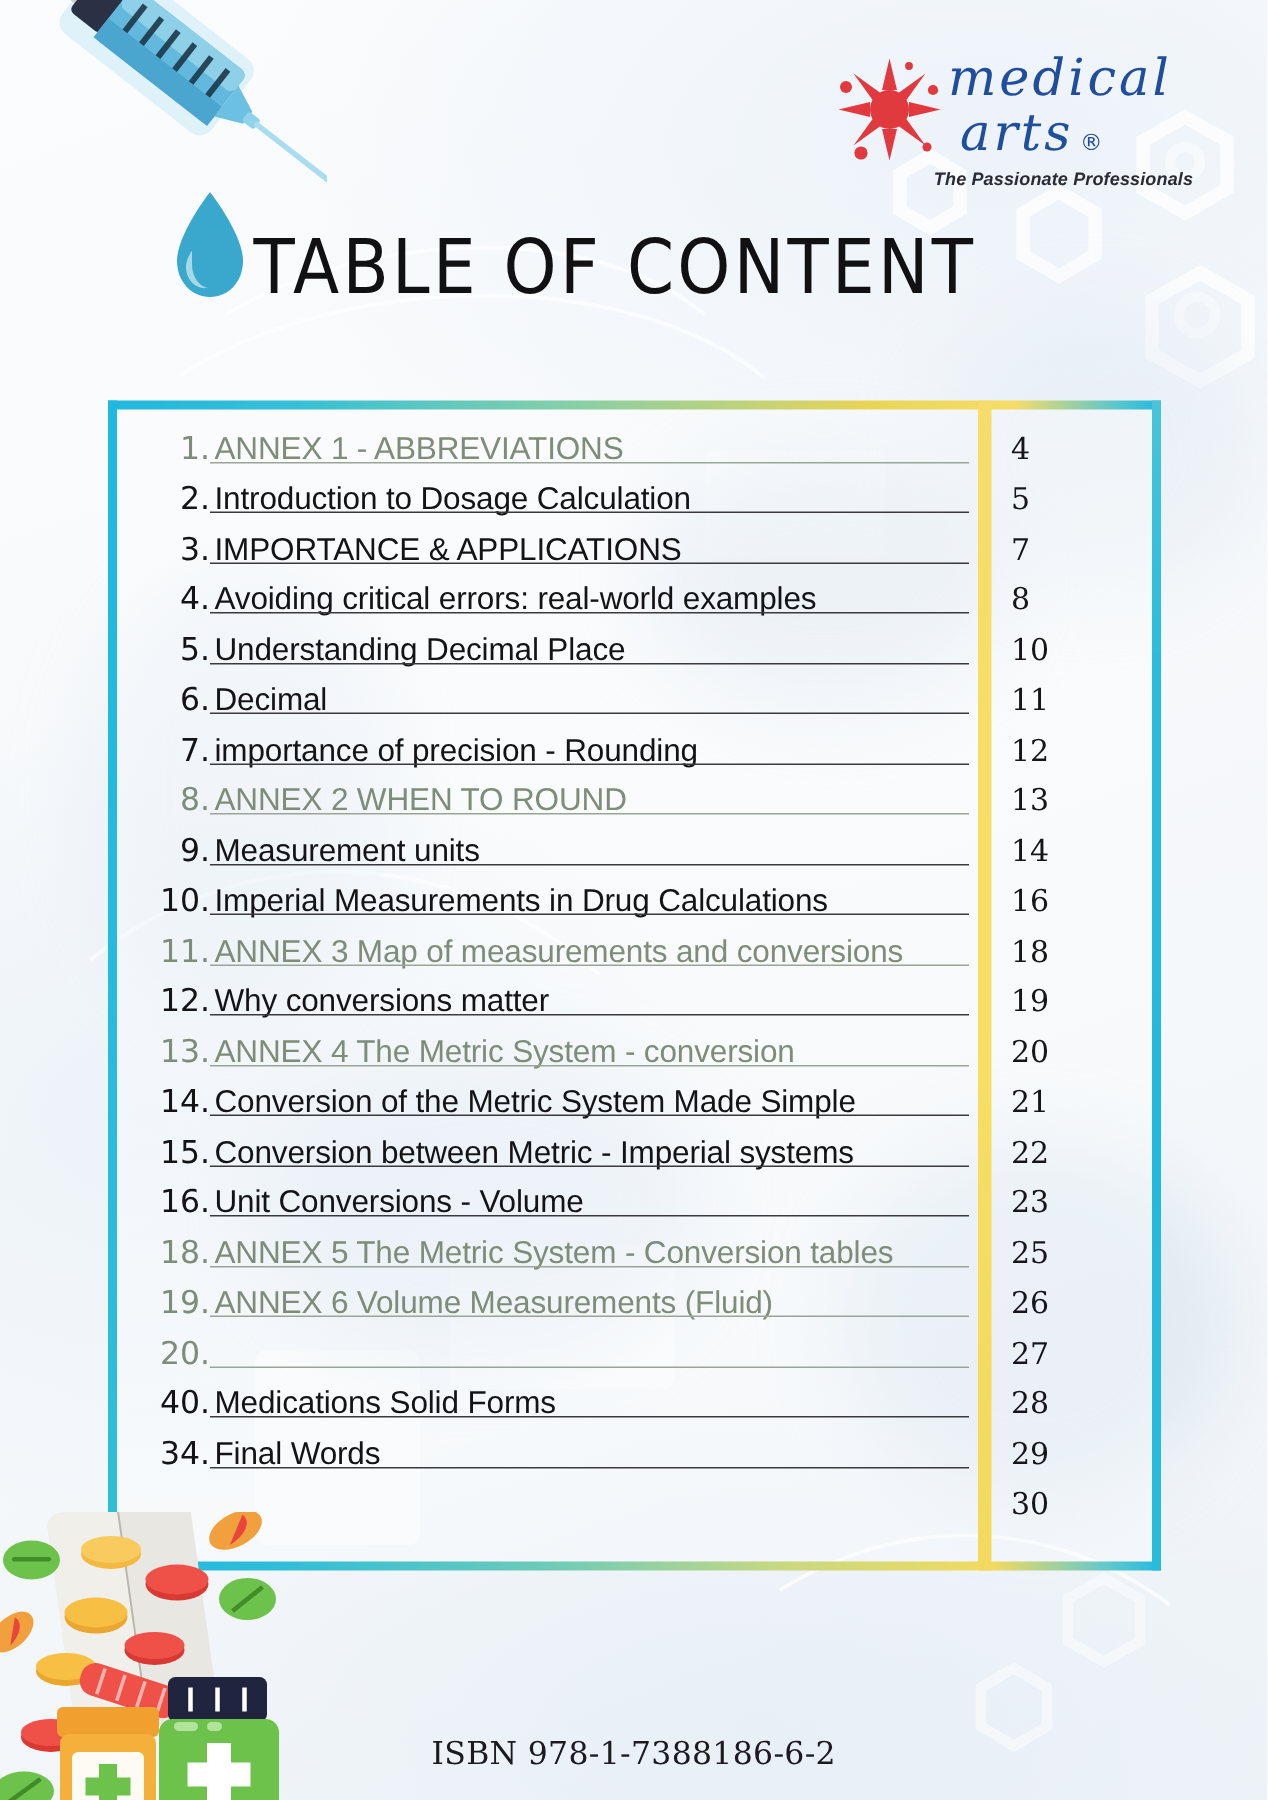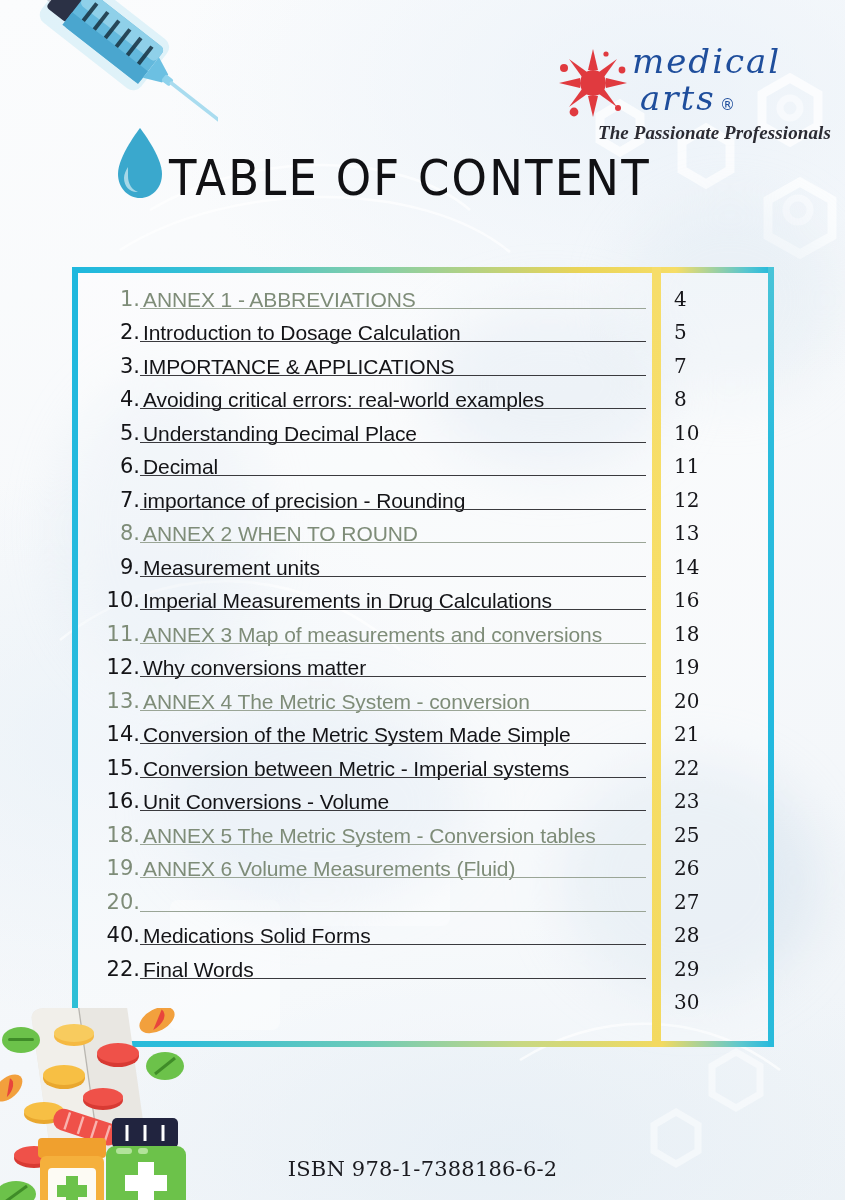--- a/index.html
+++ b/index.html
@@ -44,41 +44,41 @@
   .b1 { left: 430px; top: 300px; width: 240px; height: 170px; background: rgba(204,220,234,0.40); }
   .b2 { left: 170px; top: 700px; width: 300px; height: 210px; background: rgba(206,222,236,0.32); }
   .b3 { left: 560px; top: 760px; width: 260px; height: 240px; background: rgba(198,216,232,0.38); }
   .b4 { left: 60px;  top: 380px; width: 200px; height: 300px; background: rgba(212,226,238,0.30); }
   .b5 { left: 620px; top: 200px; width: 220px; height: 200px; background: rgba(214,228,240,0.30); }
 
   
   .logo {
     position: absolute;
     left: 556px;
-    top: 40px;
+    top: 30px;
     width: 262px;
     height: 110px;
   }
   .logo-splat { position: absolute; left: 0; top: 6px; width: 74px; height: 74px; }
   .logo-word {
     position: absolute;
     left: 74px;
     top: 0px;
     width: 190px;
     height: 78px;
   }
   .logo-tag {
     position: absolute;
     left: 42px;
     top: 82px;
     width: 222px;
     text-align: center;
-    font-family: Liberation Serif, serif;
+    font-family: Liberation Sans, sans-serif;
     font-style: italic;
-    font-size: 19px;
+    font-size: 12px;
     font-weight: 700;
     color: #2b2b33;
     letter-spacing: 0.1px;
     white-space: nowrap;
   }
 
   
   .title {
     position: absolute;
     left: 0;
@@ -445,21 +445,21 @@
           <span class="row-fill"></span>
           <span class="row-rule"></span>
         </div>
         <div class="toc-row">
           <span class="row-num">40.</span>
           <span class="row-label">Medications Solid Forms</span>
           <span class="row-fill"></span>
           <span class="row-rule"></span>
         </div>
         <div class="toc-row">
-          <span class="row-num">22.</span>
+          <span class="row-num">34.</span>
           <span class="row-label">Final Words</span>
           <span class="row-fill"></span>
           <span class="row-rule"></span>
         </div>
       </div>
     <div class="page-nums" id="page-nums">
         <div class="pnum">4</div>
         <div class="pnum">5</div>
         <div class="pnum">7</div>
         <div class="pnum">8</div>

